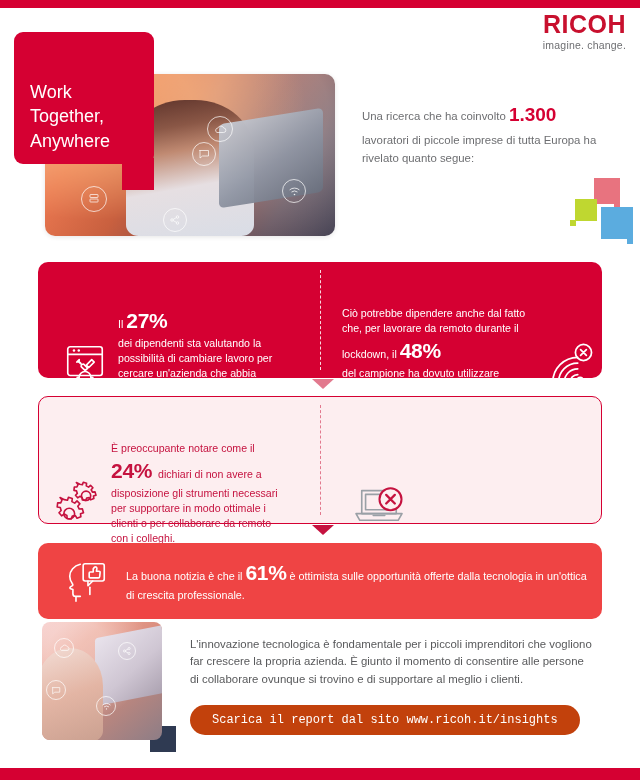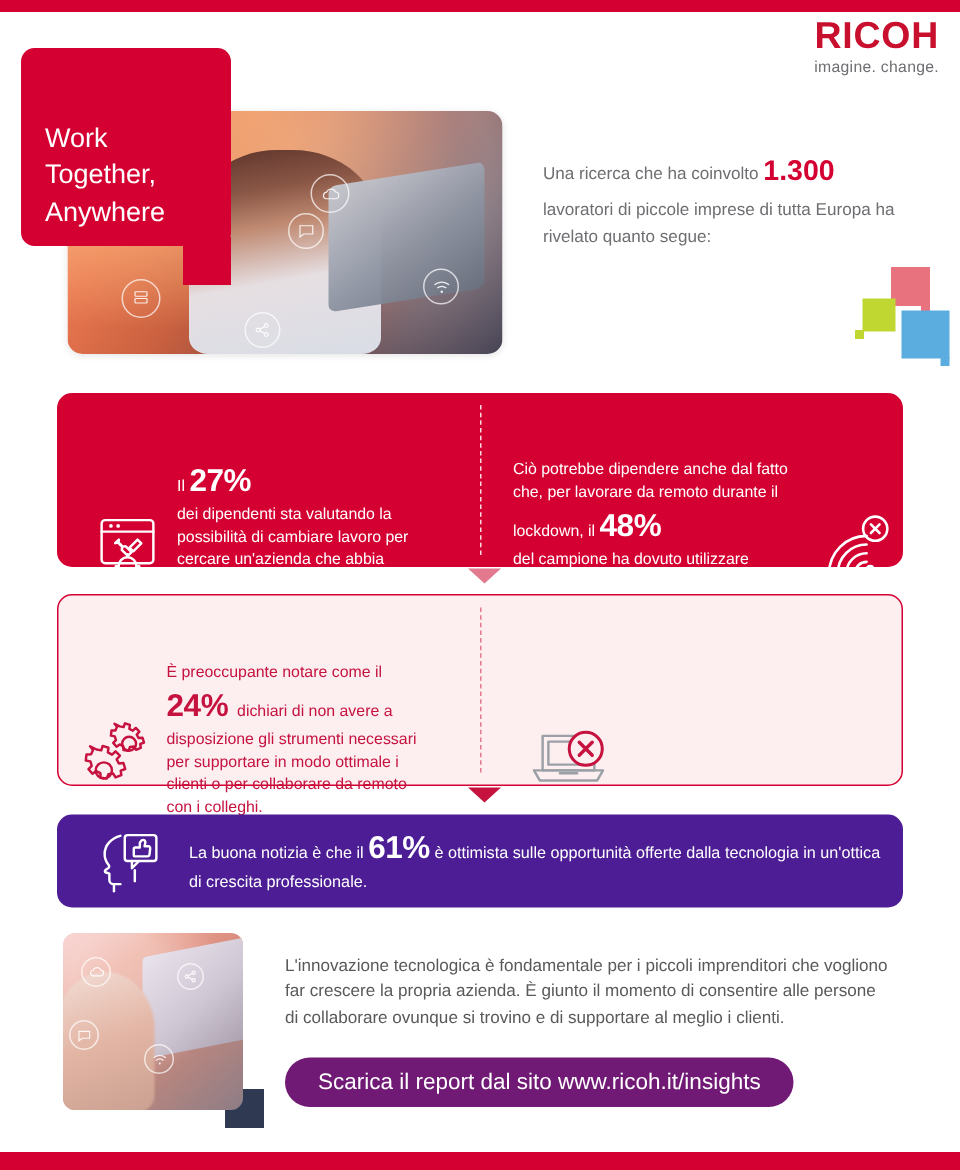--- a/index.html
+++ b/index.html
@@ -172,21 +172,21 @@
     left: 38px;
     width: 564px;
     border-radius: 10px;
   }
   .band-1 { top: 262px; height: 116px; background: #d50032; }
   .band-2 {
     top: 396px; height: 128px;
     background: #fdeef0;
     border: 1.6px solid #d50032;
   }
-  .band-3 { top: 543px; height: 62px; background: #4c1d95; }
+  .band-3 { top: 543px; height: 76px; background: #ef4444; }
 
   .band .divider {
     position: absolute;
     left: 50%; top: 8px; bottom: 8px;
     width: 0;
     border-left: 1.4px dashed rgba(255,255,255,0.85);
   }
   .band-2 .divider { border-left-color: #e2798e; }
 
   .half {
@@ -295,26 +295,26 @@
     font-size: 11.4px;
     font-weight: normal;
     line-height: 1.52;
     color: #58595b;
   }
   .cta {
     display: inline-block;
     margin-top: 17px;
     margin-left: 0px;
     padding: 8px 22px;
-    background: #701a75;
+    background: #c2410c;
     color: #ffffff;
     border: none;
     border-radius: 20px;
-    font-size: 15px;
-    font-family: Liberation Sans, sans-serif;
+    font-size: 12px;
+    font-family: Liberation Mono, monospace;
     cursor: pointer;
     white-space: nowrap;
   }
 
   svg { display: block; }
 </style>
 </head>
 <body>
 
 <div class="page">

